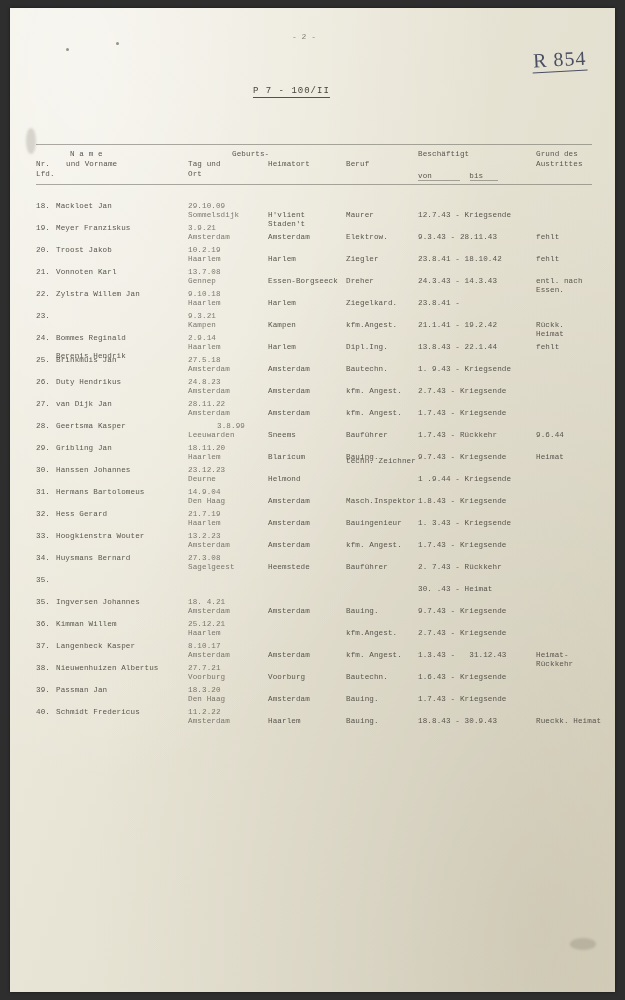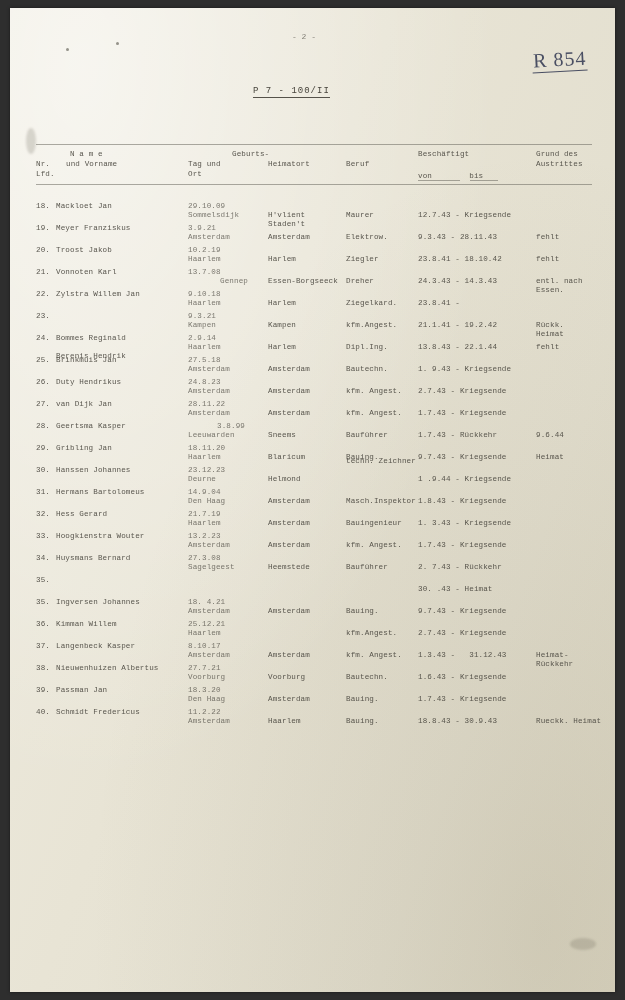--- a/index.html
+++ b/index.html
@@ -125,21 +125,21 @@
         <div class="ink " style="left: 46px; top: 238px;">Troost Jakob</div>
         <div class="ink faint" style="left: 178px; top: 238px;">10.2.19</div>
         <div class="ink faint" style="left: 178px; top: 247px;">Haarlem</div>
         <div class="ink " style="left: 258px; top: 247px;">Harlem</div>
         <div class="ink " style="left: 336px; top: 247px;">Ziegler</div>
         <div class="ink " style="left: 408px; top: 247px;">23.8.41 - 18.10.42</div>
         <div class="ink " style="left: 526px; top: 247px;">fehlt</div>
         <div class="ink " style="left: 26px; top: 260px;">21.</div>
         <div class="ink " style="left: 46px; top: 260px;">Vonnoten Karl</div>
         <div class="ink faint" style="left: 178px; top: 260px;">13.7.08</div>
-        <div class="ink faint" style="left: 178px; top: 269px; margin-left: 32px;">Gennep</div>
+        <div class="ink faint" style="left: 178px; top: 269px;">Gennep</div>
         <div class="ink " style="left: 258px; top: 269px;">Essen-Borgseeck</div>
         <div class="ink " style="left: 336px; top: 269px;">Dreher</div>
         <div class="ink " style="left: 408px; top: 269px;">24.3.43 - 14.3.43</div>
         <div class="ink " style="left: 526px; top: 269px;">entl. nach</div>
         <div class="ink " style="left: 526px; top: 278px;">Essen.</div>
         <div class="ink " style="left: 26px; top: 282px;">22.</div>
         <div class="ink " style="left: 46px; top: 282px;">Zylstra Willem Jan</div>
         <div class="ink faint" style="left: 178px; top: 282px;">9.10.18</div>
         <div class="ink faint" style="left: 178px; top: 291px;">Haarlem</div>
         <div class="ink " style="left: 258px; top: 291px;">Harlem</div>

